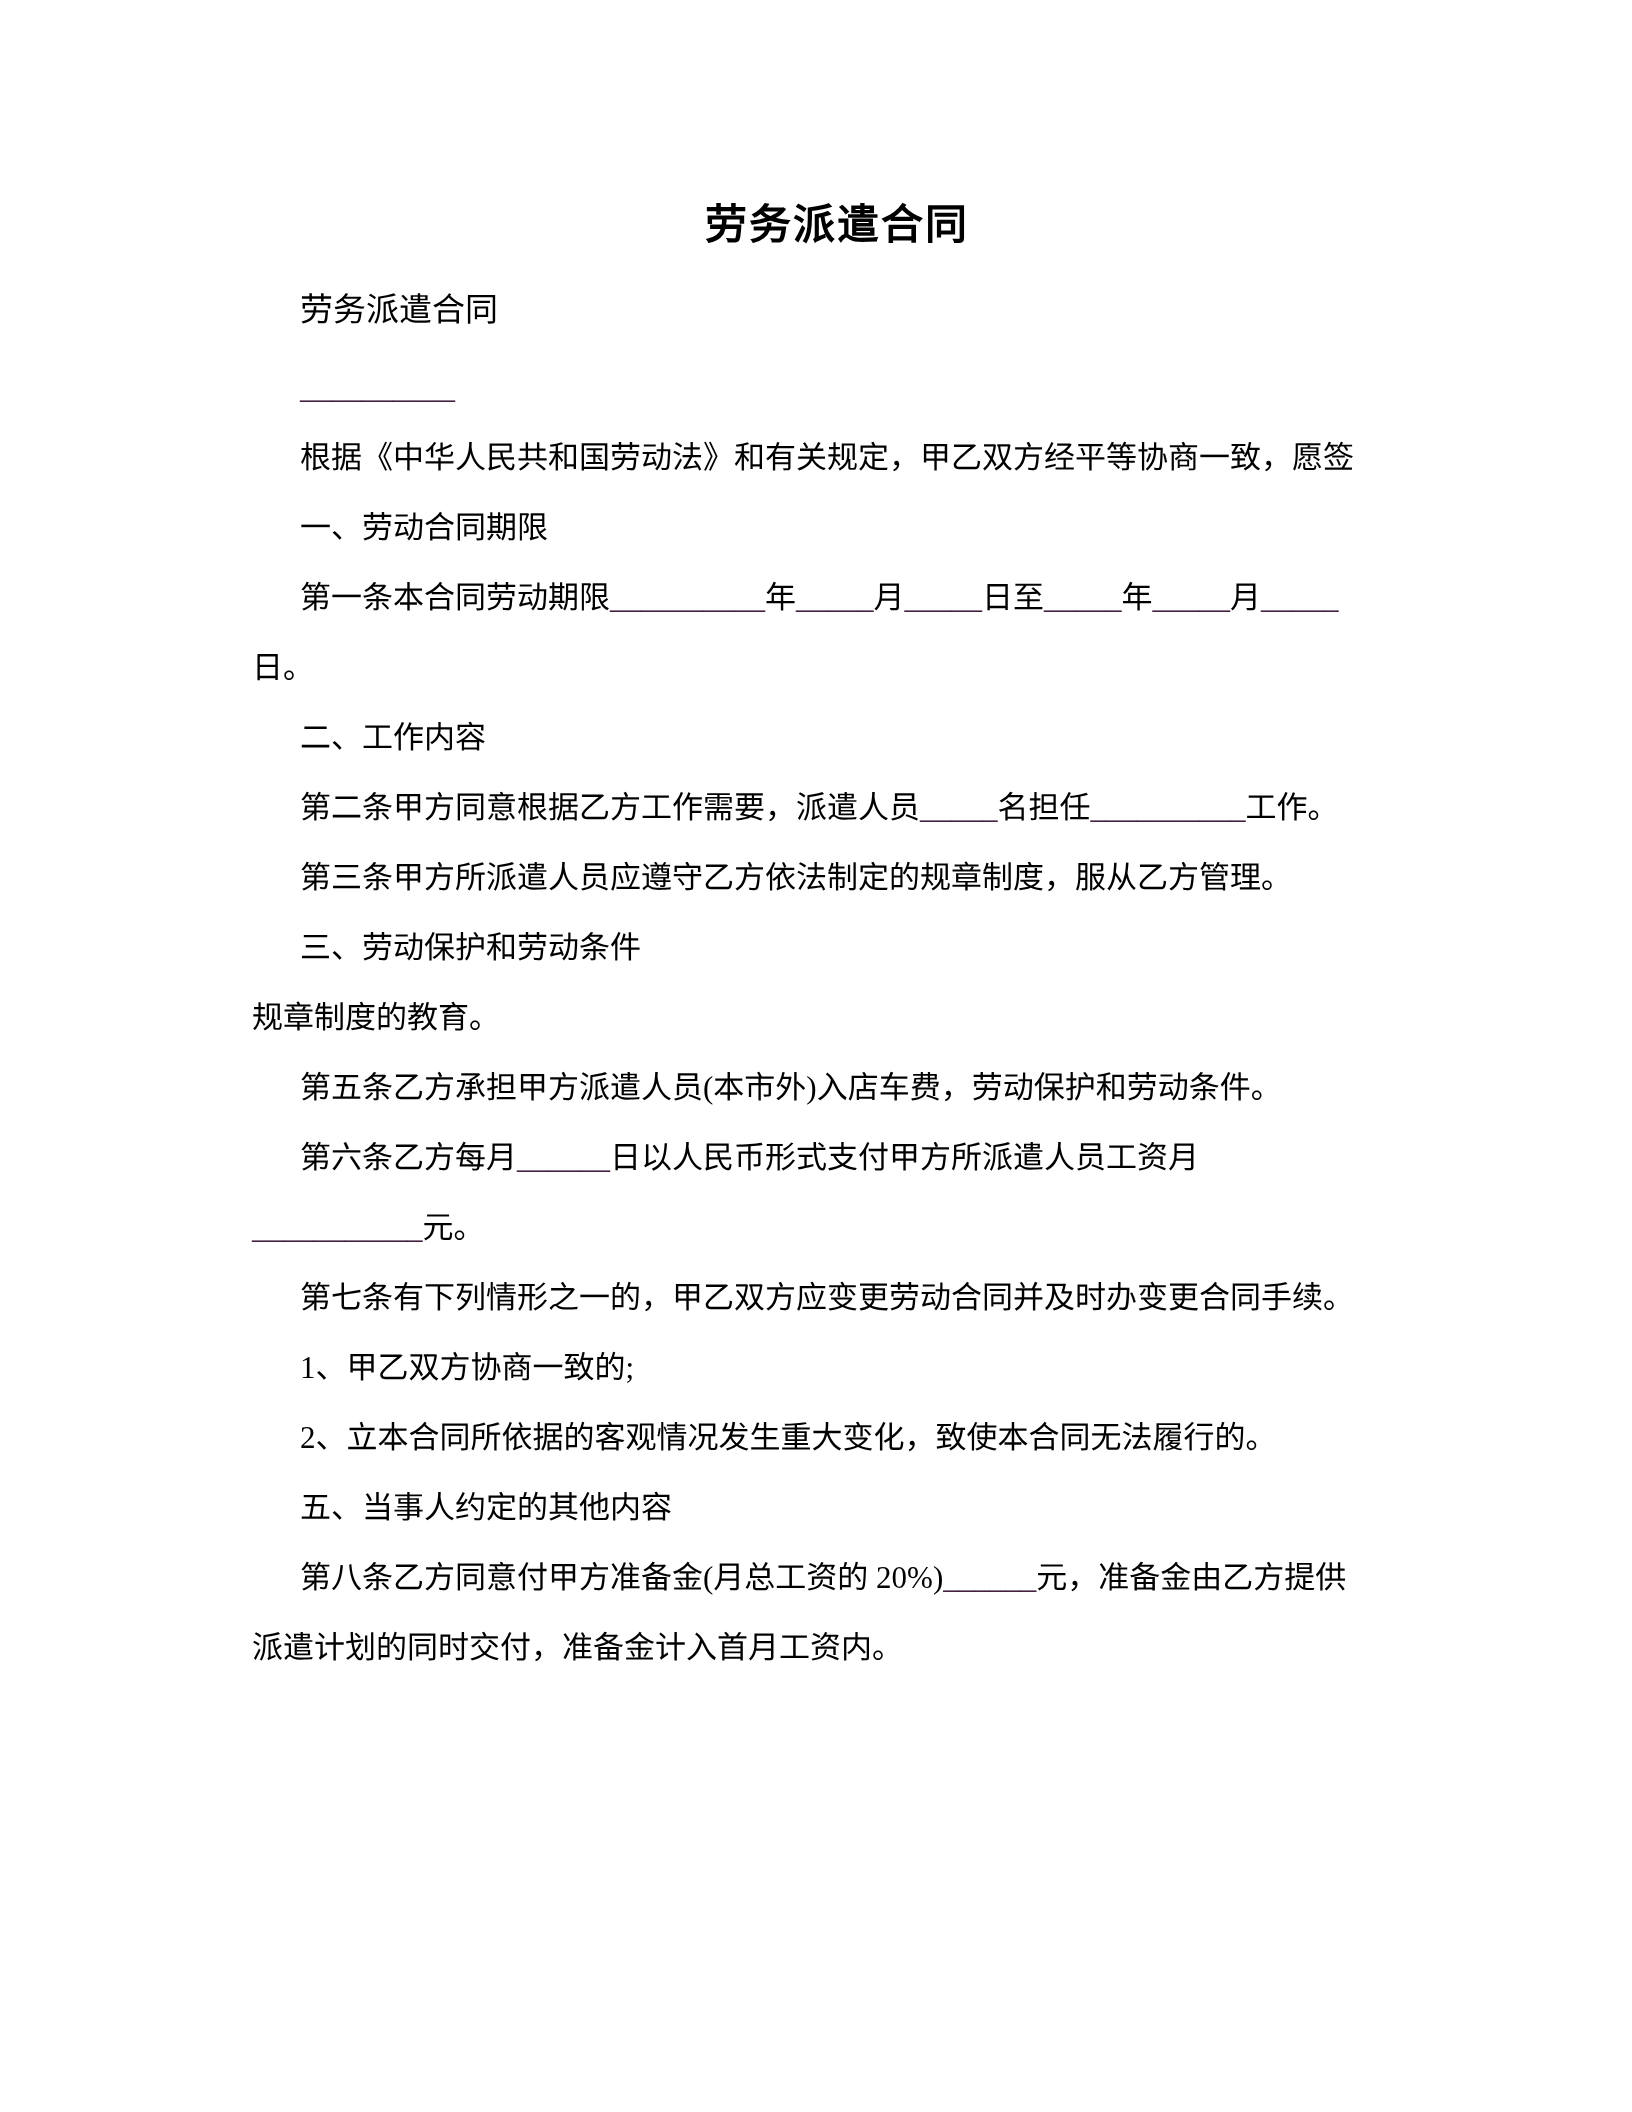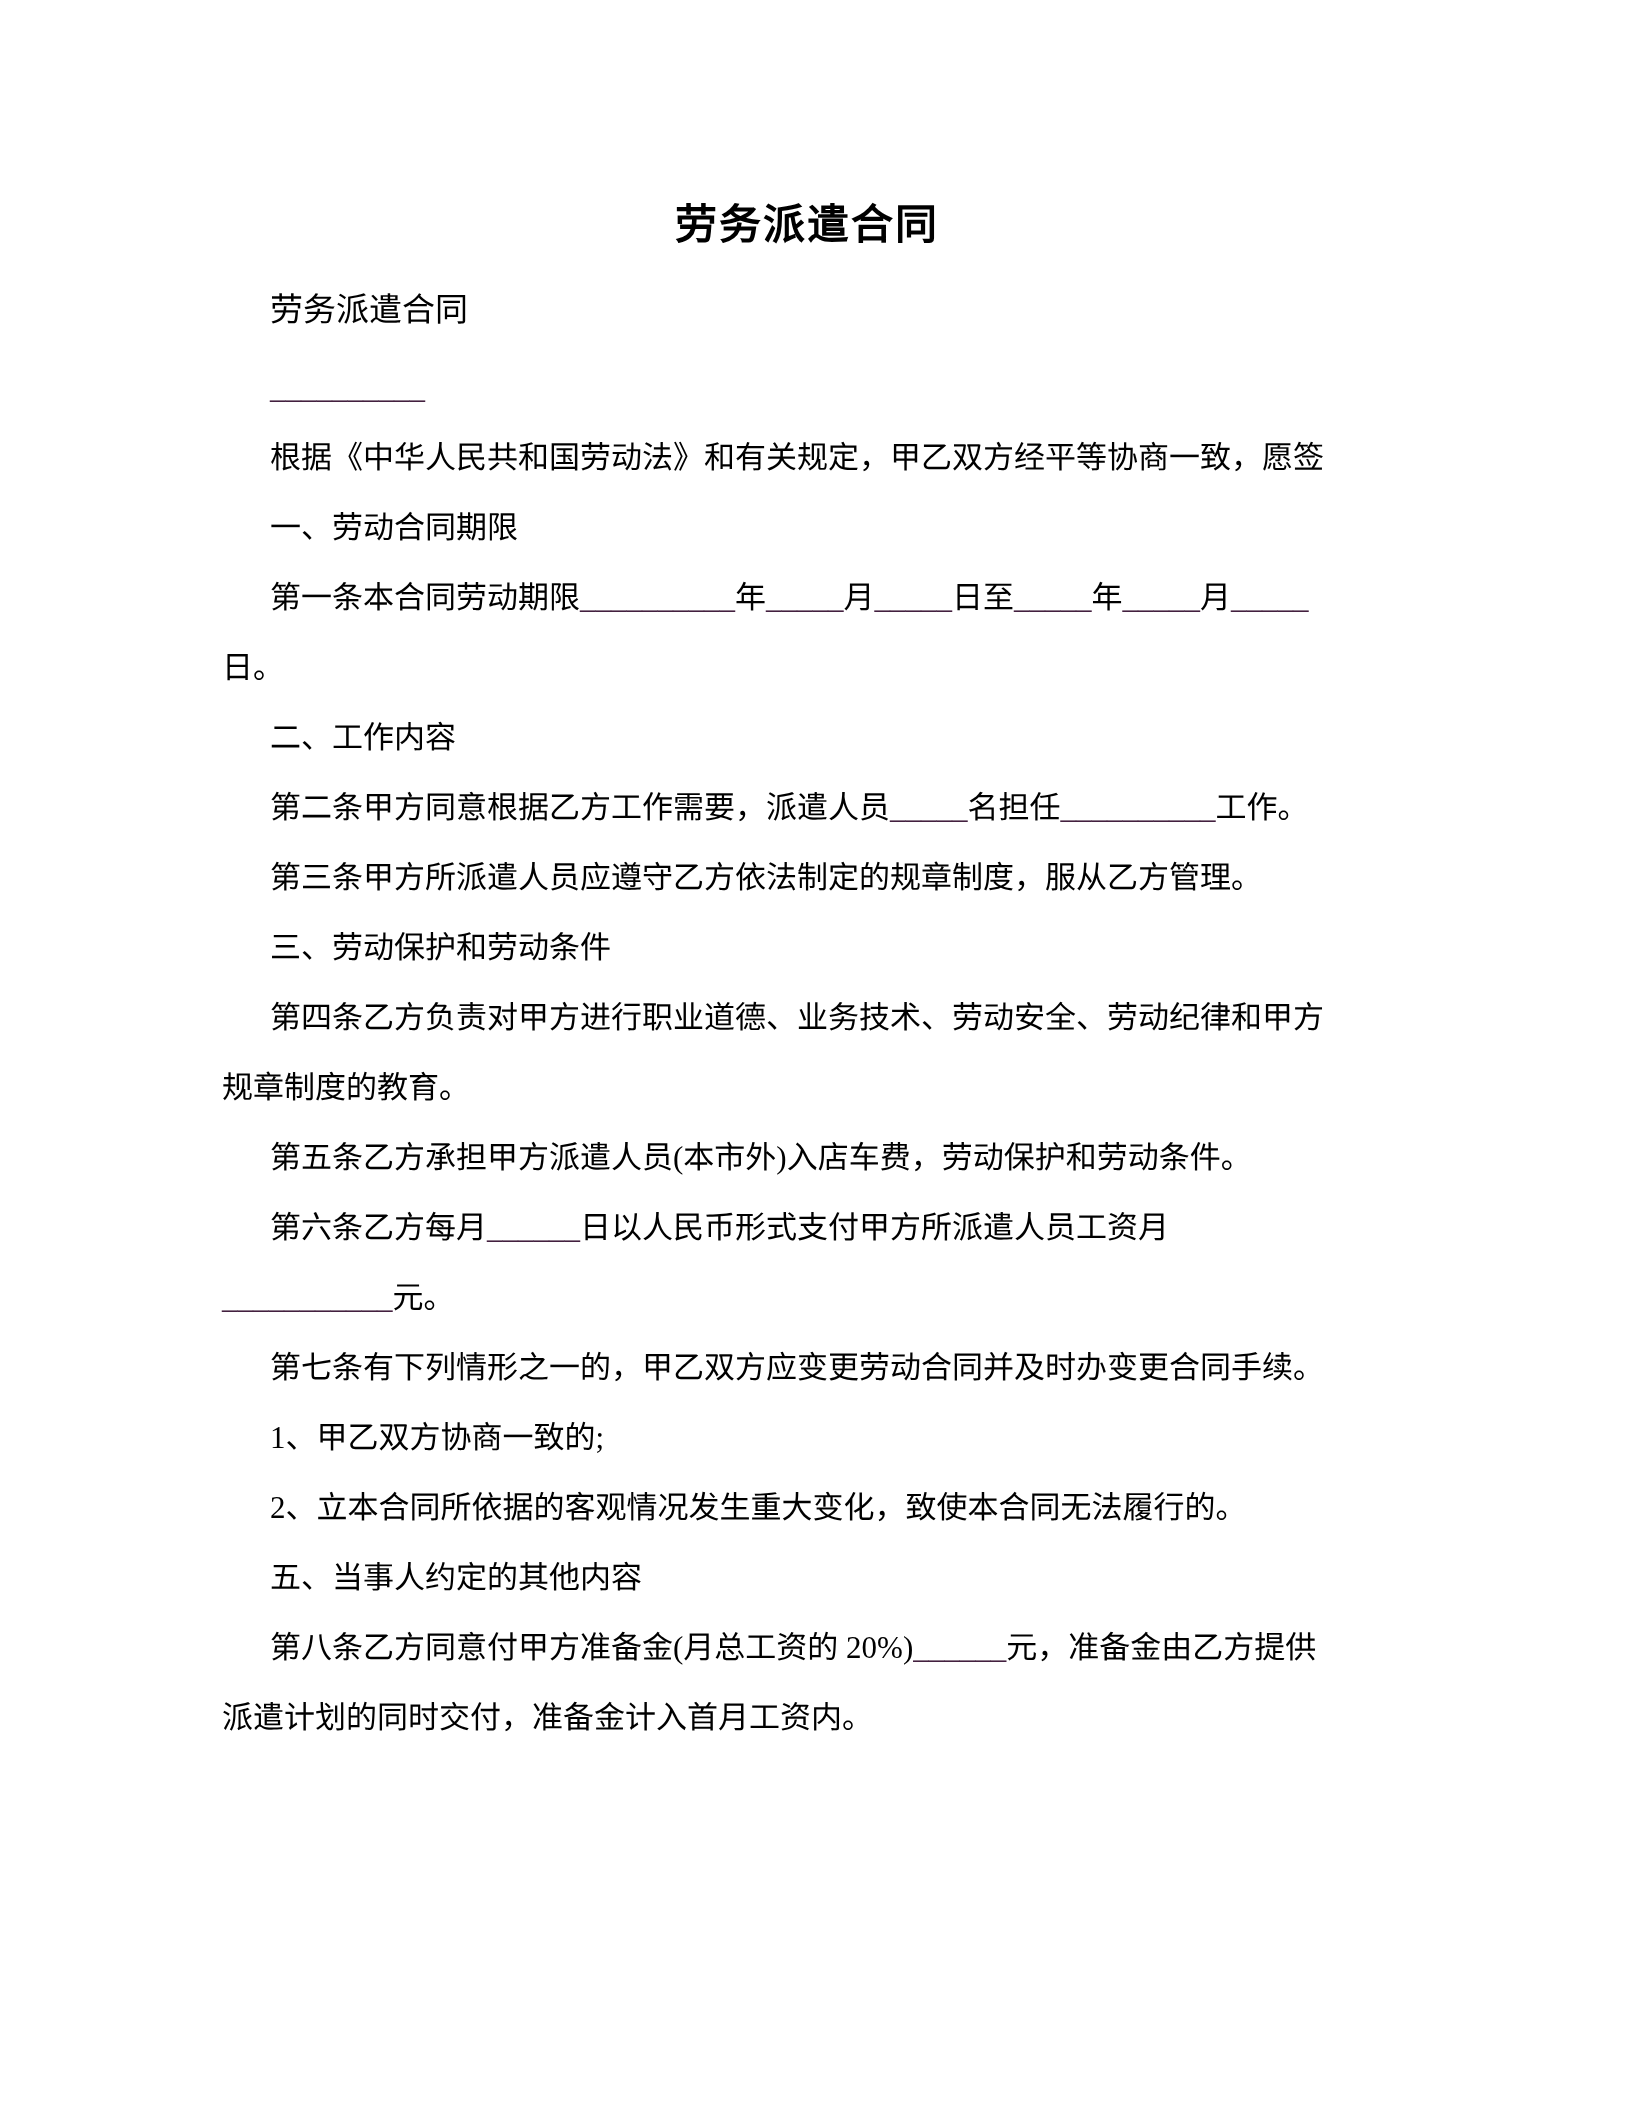--- a/index.html
+++ b/index.html
@@ -11,21 +11,21 @@
     position: relative;
     width: 1632px;
     height: 2112px;
     background: var(--page-bg, #ffffff);
     color: var(--text-color, #000000);
     font-family: "Liberation Serif", "DejaVu Serif", serif;
     overflow: hidden;
   }
   .content {
     position: absolute;
-    left: 222px;
+    left: 252px;
     top: 0;
     width: 1170px;
   }
   .doc-title {
     margin: 0;
     padding-top: 190px;
     height: 70px;
     line-height: 70px;
     font-size: 42px;
     font-weight: bold;
@@ -69,21 +69,20 @@
     <div class="lines">
         <div class="line indent"><span class="blank">__________</span></div>
         <div class="line indent">根据《中华人民共和国劳动法》和有关规定，甲乙双方经平等协商一致，愿签</div>
         <div class="line indent">一、劳动合同期限</div>
         <div class="line indent">第一条本合同劳动期限<span class="blank">__________</span>年<span class="blank">_____</span>月<span class="blank">_____</span>日至<span class="blank">_____</span>年<span class="blank">_____</span>月<span class="blank">_____</span></div>
         <div class="line">日。</div>
         <div class="line indent">二、工作内容</div>
         <div class="line indent">第二条甲方同意根据乙方工作需要，派遣人员<span class="blank">_____</span>名担任<span class="blank">__________</span>工作。</div>
         <div class="line indent">第三条甲方所派遣人员应遵守乙方依法制定的规章制度，服从乙方管理。</div>
         <div class="line indent">三、劳动保护和劳动条件</div>
-        <div class="line indent">第四条乙方负责对甲方进行职业道德、业务技术、劳动安全、劳动纪律和甲方</div>
         <div class="line">规章制度的教育。</div>
         <div class="line indent">第五条乙方承担甲方派遣人员(本市外)入店车费，劳动保护和劳动条件。</div>
         <div class="line indent">第六条乙方每月<span class="blank">______</span>日以人民币形式支付甲方所派遣人员工资月</div>
         <div class="line"><span class="blank">___________</span>元。</div>
         <div class="line indent">第七条有下列情形之一的，甲乙双方应变更劳动合同并及时办变更合同手续。</div>
         <div class="line indent">1、甲乙双方协商一致的;</div>
         <div class="line indent">2、立本合同所依据的客观情况发生重大变化，致使本合同无法履行的。</div>
         <div class="line indent">五、当事人约定的其他内容</div>
         <div class="line indent">第八条乙方同意付甲方准备金(月总工资的 20%)<span class="blank">______</span>元，准备金由乙方提供</div>
         <div class="line">派遣计划的同时交付，准备金计入首月工资内。</div>

